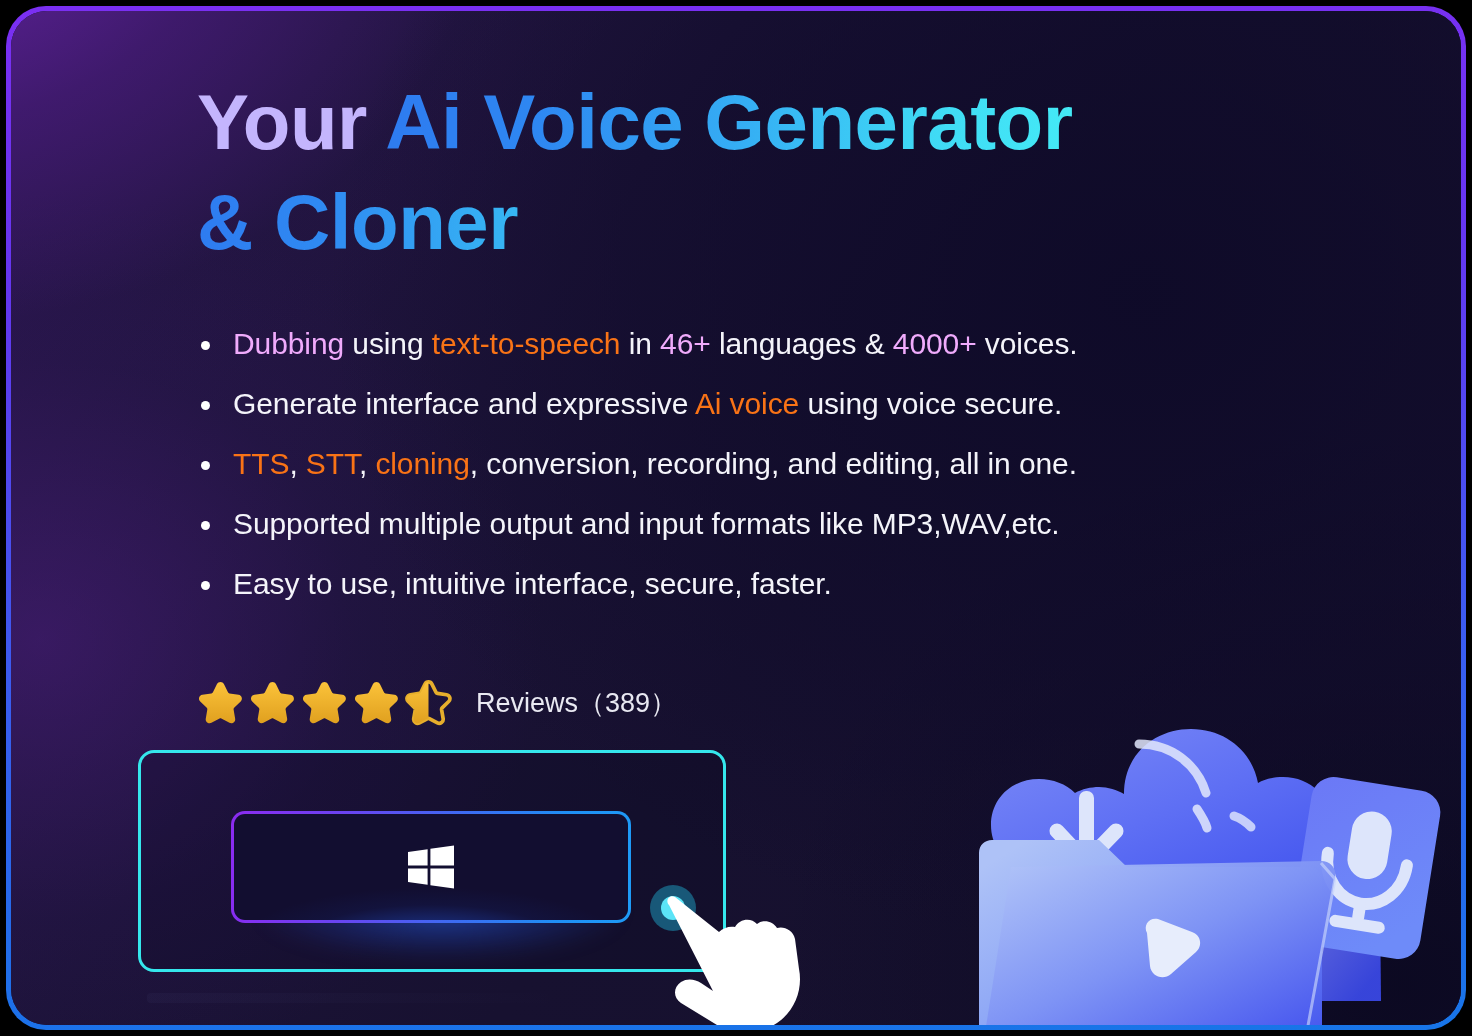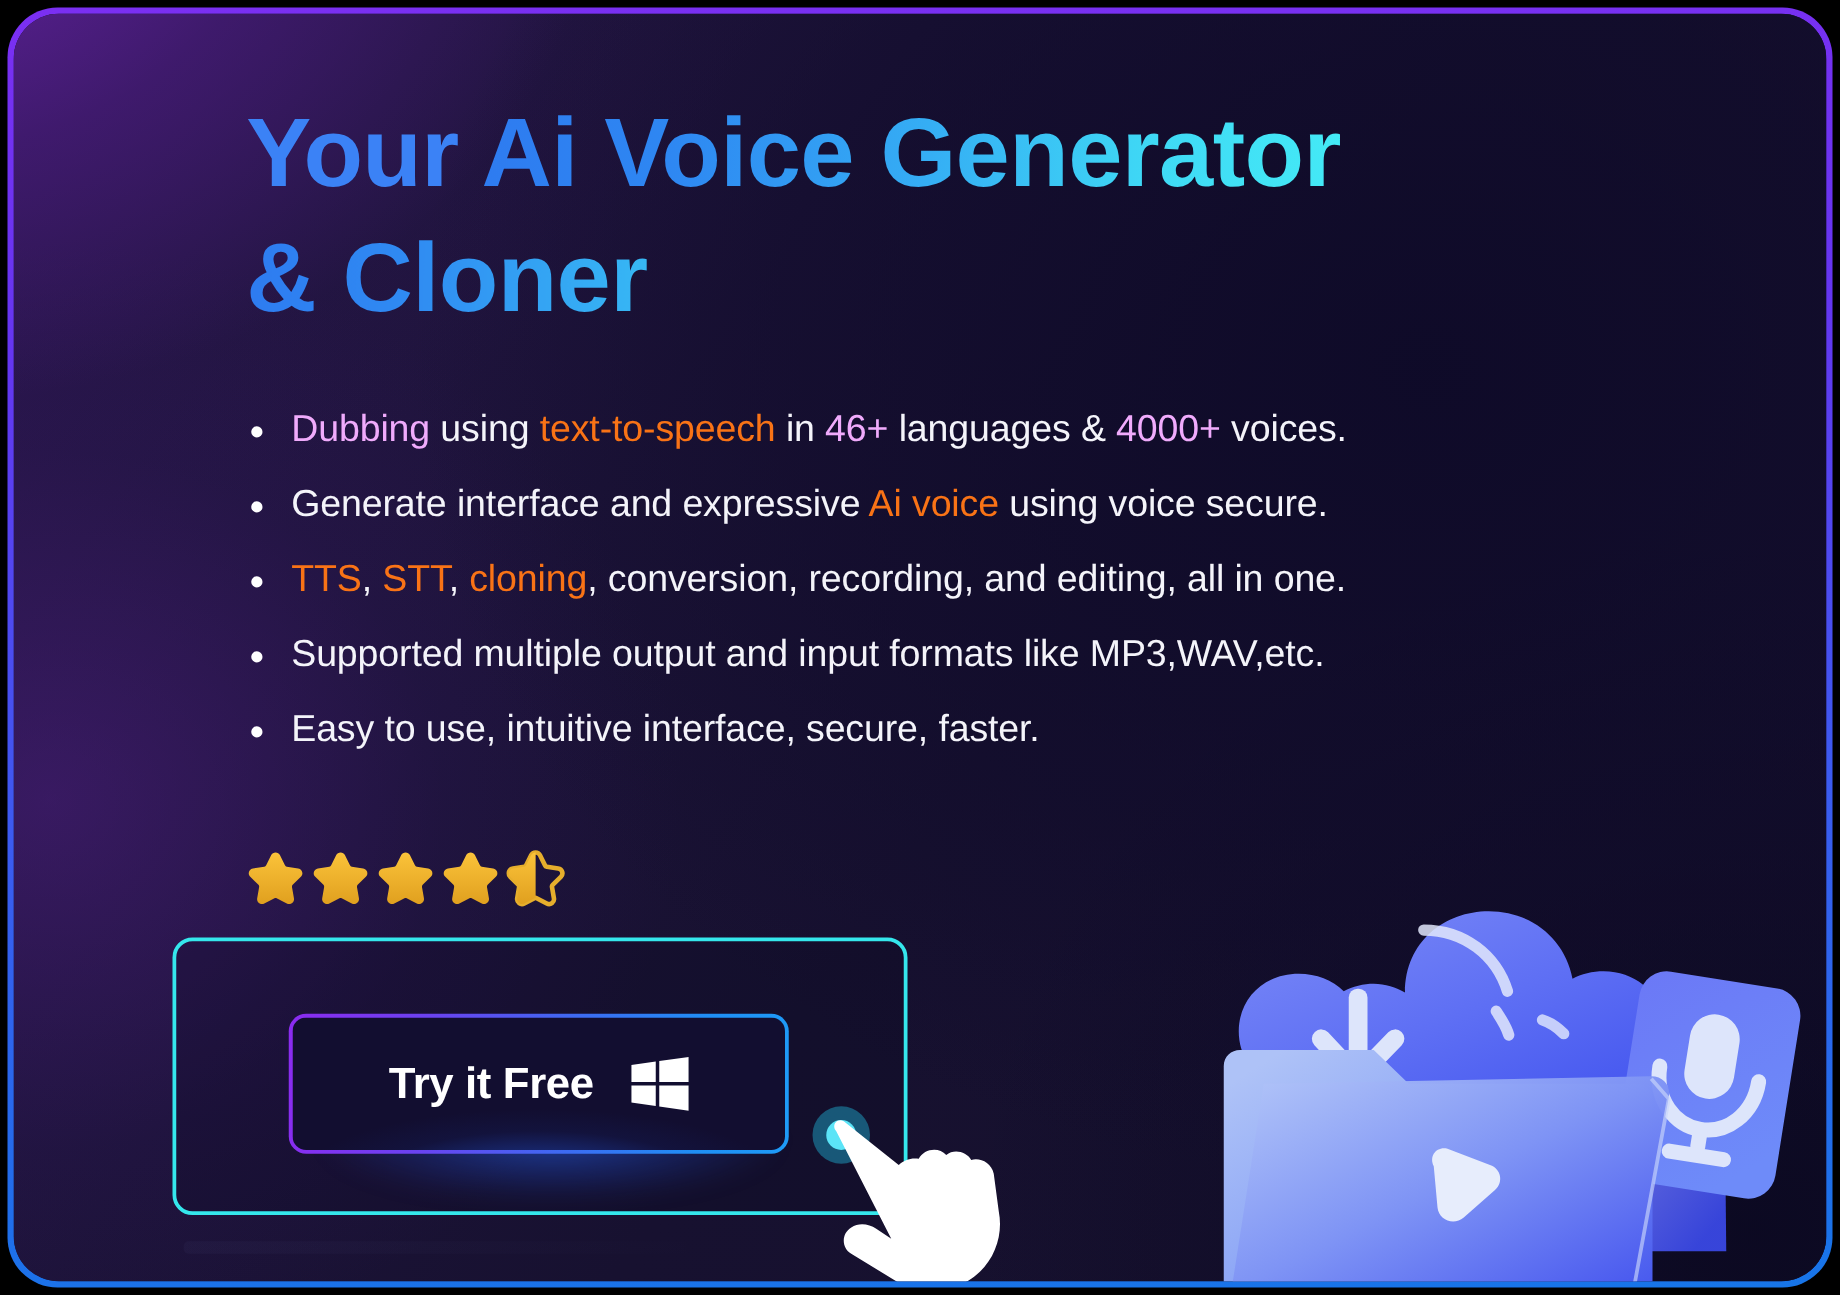--- a/index.html
+++ b/index.html
@@ -61,21 +61,21 @@
     position: absolute;
     left: 186px; top: 62px;
     width: 1400px;
     font-size: 78px;
     font-weight: 700;
     line-height: 1.28;
     letter-spacing: -0.5px;
     white-space: nowrap;
   }
   .hl-line { display: block; }
-  .hl-white { color: #3b82f6; }
+  .hl-white { color: #c4b5fd; }
   .hl-grad {
     background: linear-gradient(92deg, #2E7BF0 0%, #2E87F2 22%, #35AEF4 52%, #3FD9F5 78%, #44EAF6 100%);
     -webkit-background-clip: text;
     background-clip: text;
     color: transparent;
     -webkit-text-fill-color: transparent;
   }
   .hl-grad2 {
     background: linear-gradient(92deg, #2E7BF0 0%, #2F8AF2 40%, #37B8F4 100%);
     -webkit-background-clip: text;
@@ -355,30 +355,30 @@
                     <stop offset="1" stop-color="#E0A01F"></stop>
                   </linearGradient>
                   <clipPath id="ch4">
                     <rect x="0" y="0" width="23.5" height="51"></rect>
                   </clipPath>
                 </defs>
                 <path d="M23.5 3.2 C25.1 3.2 26.5 4.1 27.2 5.5 L31.6 14.4 C31.9 15.1 32.5 15.5 33.2 15.6 L43.1 17.1 C46.6 17.6 48 21.9 45.4 24.4 L38.3 31.3 C37.8 31.8 37.6 32.5 37.7 33.2 L39.4 43.0 C40.0 46.5 36.3 49.2 33.2 47.5 L24.4 42.9 C23.8 42.6 23.1 42.6 22.5 42.9 L13.7 47.5 C10.6 49.2 6.9 46.5 7.5 43.0 L9.2 33.2 C9.3 32.5 9.1 31.8 8.6 31.3 L1.5 24.4 C-1.1 21.9 0.3 17.6 3.8 17.1 L13.7 15.6 C14.4 15.5 15.0 15.1 15.3 14.4 L19.7 5.5 C20.4 4.1 21.8 3.2 23.5 3.2 Z" fill="none" stroke="#E6AE2C" stroke-width="4"></path>
                 <path d="M23.5 3.2 C25.1 3.2 26.5 4.1 27.2 5.5 L31.6 14.4 C31.9 15.1 32.5 15.5 33.2 15.6 L43.1 17.1 C46.6 17.6 48 21.9 45.4 24.4 L38.3 31.3 C37.8 31.8 37.6 32.5 37.7 33.2 L39.4 43.0 C40.0 46.5 36.3 49.2 33.2 47.5 L24.4 42.9 C23.8 42.6 23.1 42.6 22.5 42.9 L13.7 47.5 C10.6 49.2 6.9 46.5 7.5 43.0 L9.2 33.2 C9.3 32.5 9.1 31.8 8.6 31.3 L1.5 24.4 C-1.1 21.9 0.3 17.6 3.8 17.1 L13.7 15.6 C14.4 15.5 15.0 15.1 15.3 14.4 L19.7 5.5 C20.4 4.1 21.8 3.2 23.5 3.2 Z" fill="url(#sg4)" clip-path="url(#ch4)"></path>
               </svg>
             </div>
+          <span class="reviews-text">Reviews（389）</span>
         </div>
 
       </div>
 
       <div class="hl-box"></div>
 
       <div class="cta-glow"></div>
       <div class="cta">
         <div class="cta-inner">
-          <span class="cta-label">Try it Free</span>
           <span>
             <svg class="win-logo" viewBox="0 0 46 44">
               <path d="M0 7.0 L19.6 4.2 L19.6 20.6 L0 20.6 Z" fill="#FFFFFF"></path>
               <path d="M22.4 3.8 L46 0.5 L46 20.6 L22.4 20.6 Z" fill="#FFFFFF"></path>
               <path d="M0 23.4 L19.6 23.4 L19.6 39.8 L0 37.0 Z" fill="#FFFFFF"></path>
               <path d="M22.4 23.4 L46 23.4 L46 43.5 L22.4 40.2 Z" fill="#FFFFFF"></path>
             </svg>
           </span>
         </div>
       </div>

